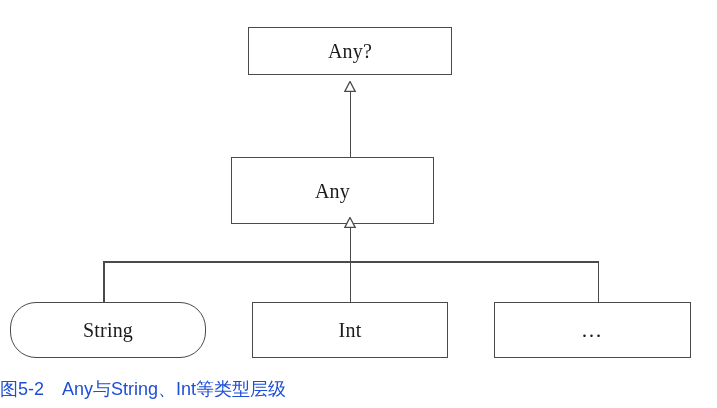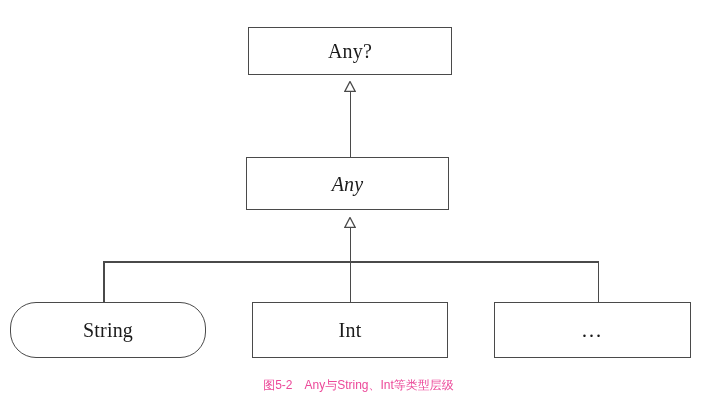--- a/index.html
+++ b/index.html
@@ -53,45 +53,45 @@
   }
   
   .arrowhead {
     position: absolute;
   }
   
   #caption {
     position: absolute;
     left: 0;
     width: 717px;
-    text-align: center;
+    text-align: left;
     font-family: "Liberation Sans", sans-serif;
-    font-size: 12px;
-    color: #ec4899;
+    font-size: 18px;
+    color: #1d4ed8;
     white-space: pre;
   }
 </style>
 </head>
 <body>
 
 <div id="figure">
 
   <div class="uml-box" style="left:248px; top:27px; width:204px; height:48px;">
     <span class="box-label">Any?</span>
   </div>
 
   <div class="conn-v" style="left:349.5px; top:88px; height:69px;"></div>
 
   <div class="arrowhead" style="left:344px; top:78px; width:12px; height:11px;">
     <svg width="12" height="11" viewBox="0 0 12 11">
       <polygon points="6,0.5 11.2,10.4 0.8,10.4" fill="#ffffff" stroke="#4a4a4a" stroke-width="1.3" stroke-linejoin="miter"></polygon>
     </svg>
   </div>
 
-  <div class="uml-box" style="left:246px; top:157px; width:203px; height:53px;font-style:italic;">
+  <div class="uml-box" style="left:231px; top:157px; width:203px; height:67px;">
     <span class="box-label">Any</span>
   </div>
 
   <div class="conn-v" style="left:349.5px; top:224px; height:38px;"></div>
 
   <div class="arrowhead" style="left:344px; top:214px; width:12px; height:11px;">
     <svg width="12" height="11" viewBox="0 0 12 11">
       <polygon points="6,0.5 11.2,10.4 0.8,10.4" fill="#ffffff" stroke="#4a4a4a" stroke-width="1.3" stroke-linejoin="miter"></polygon>
     </svg>
   </div>

